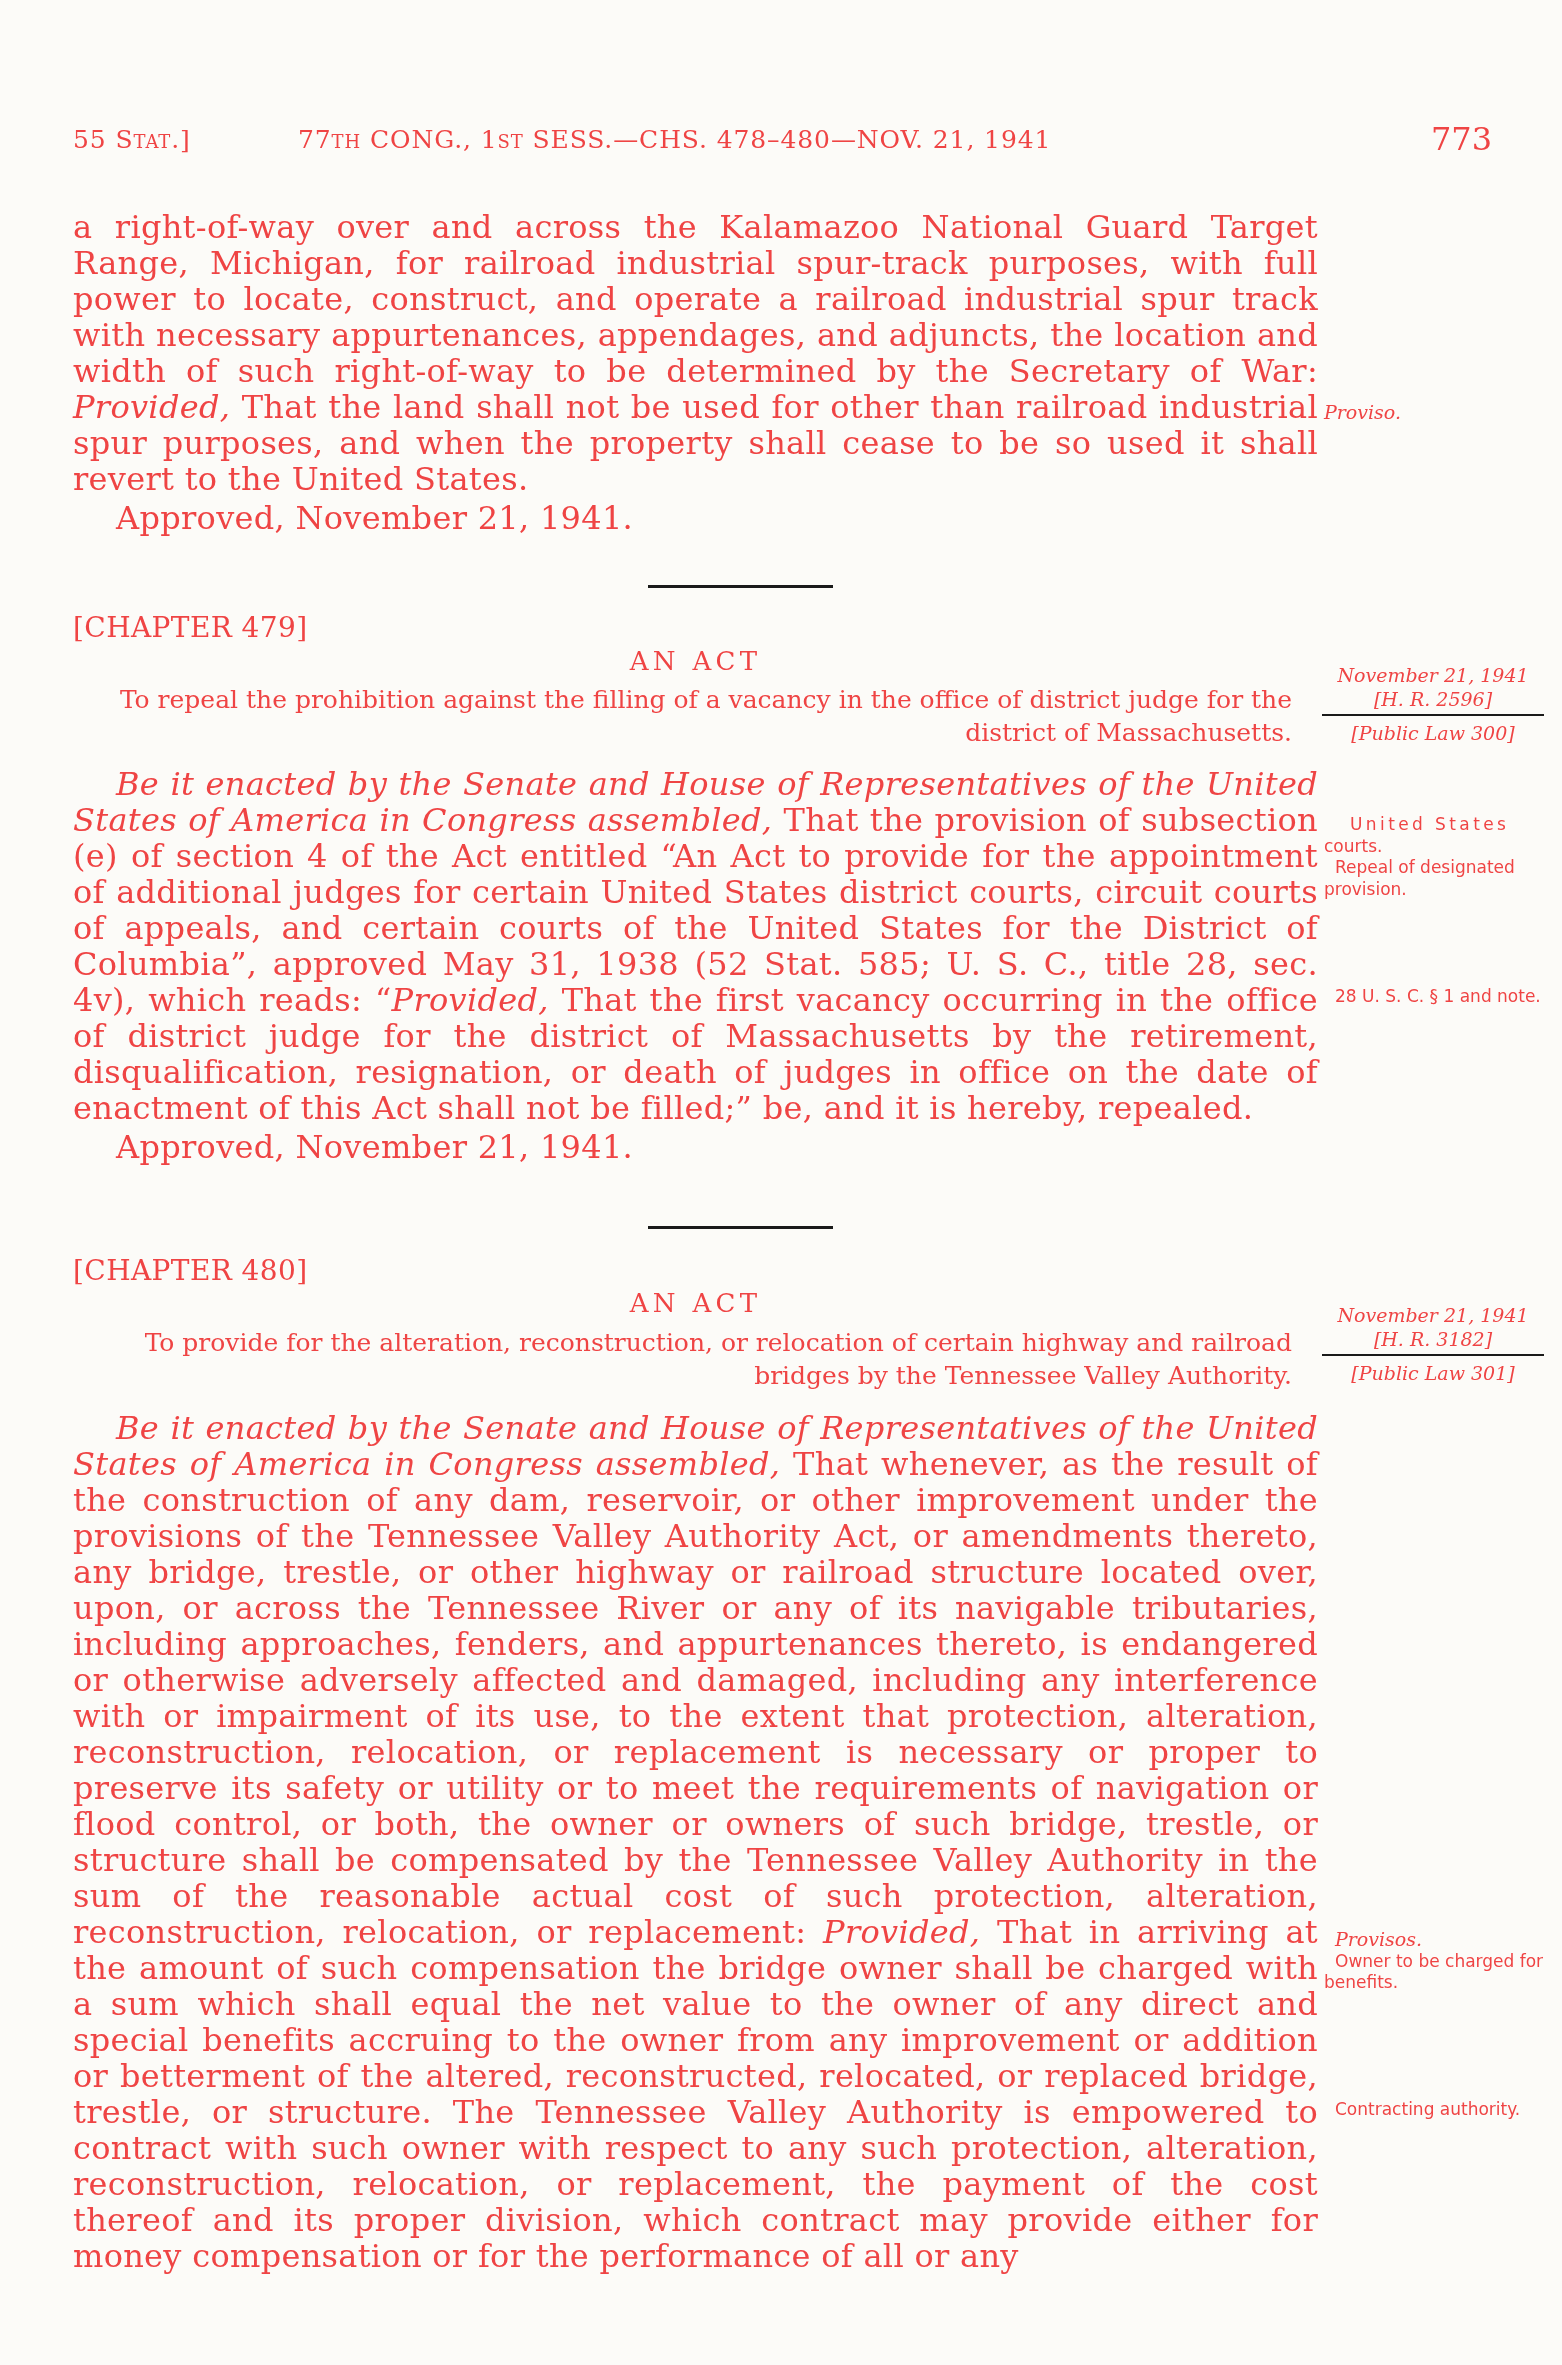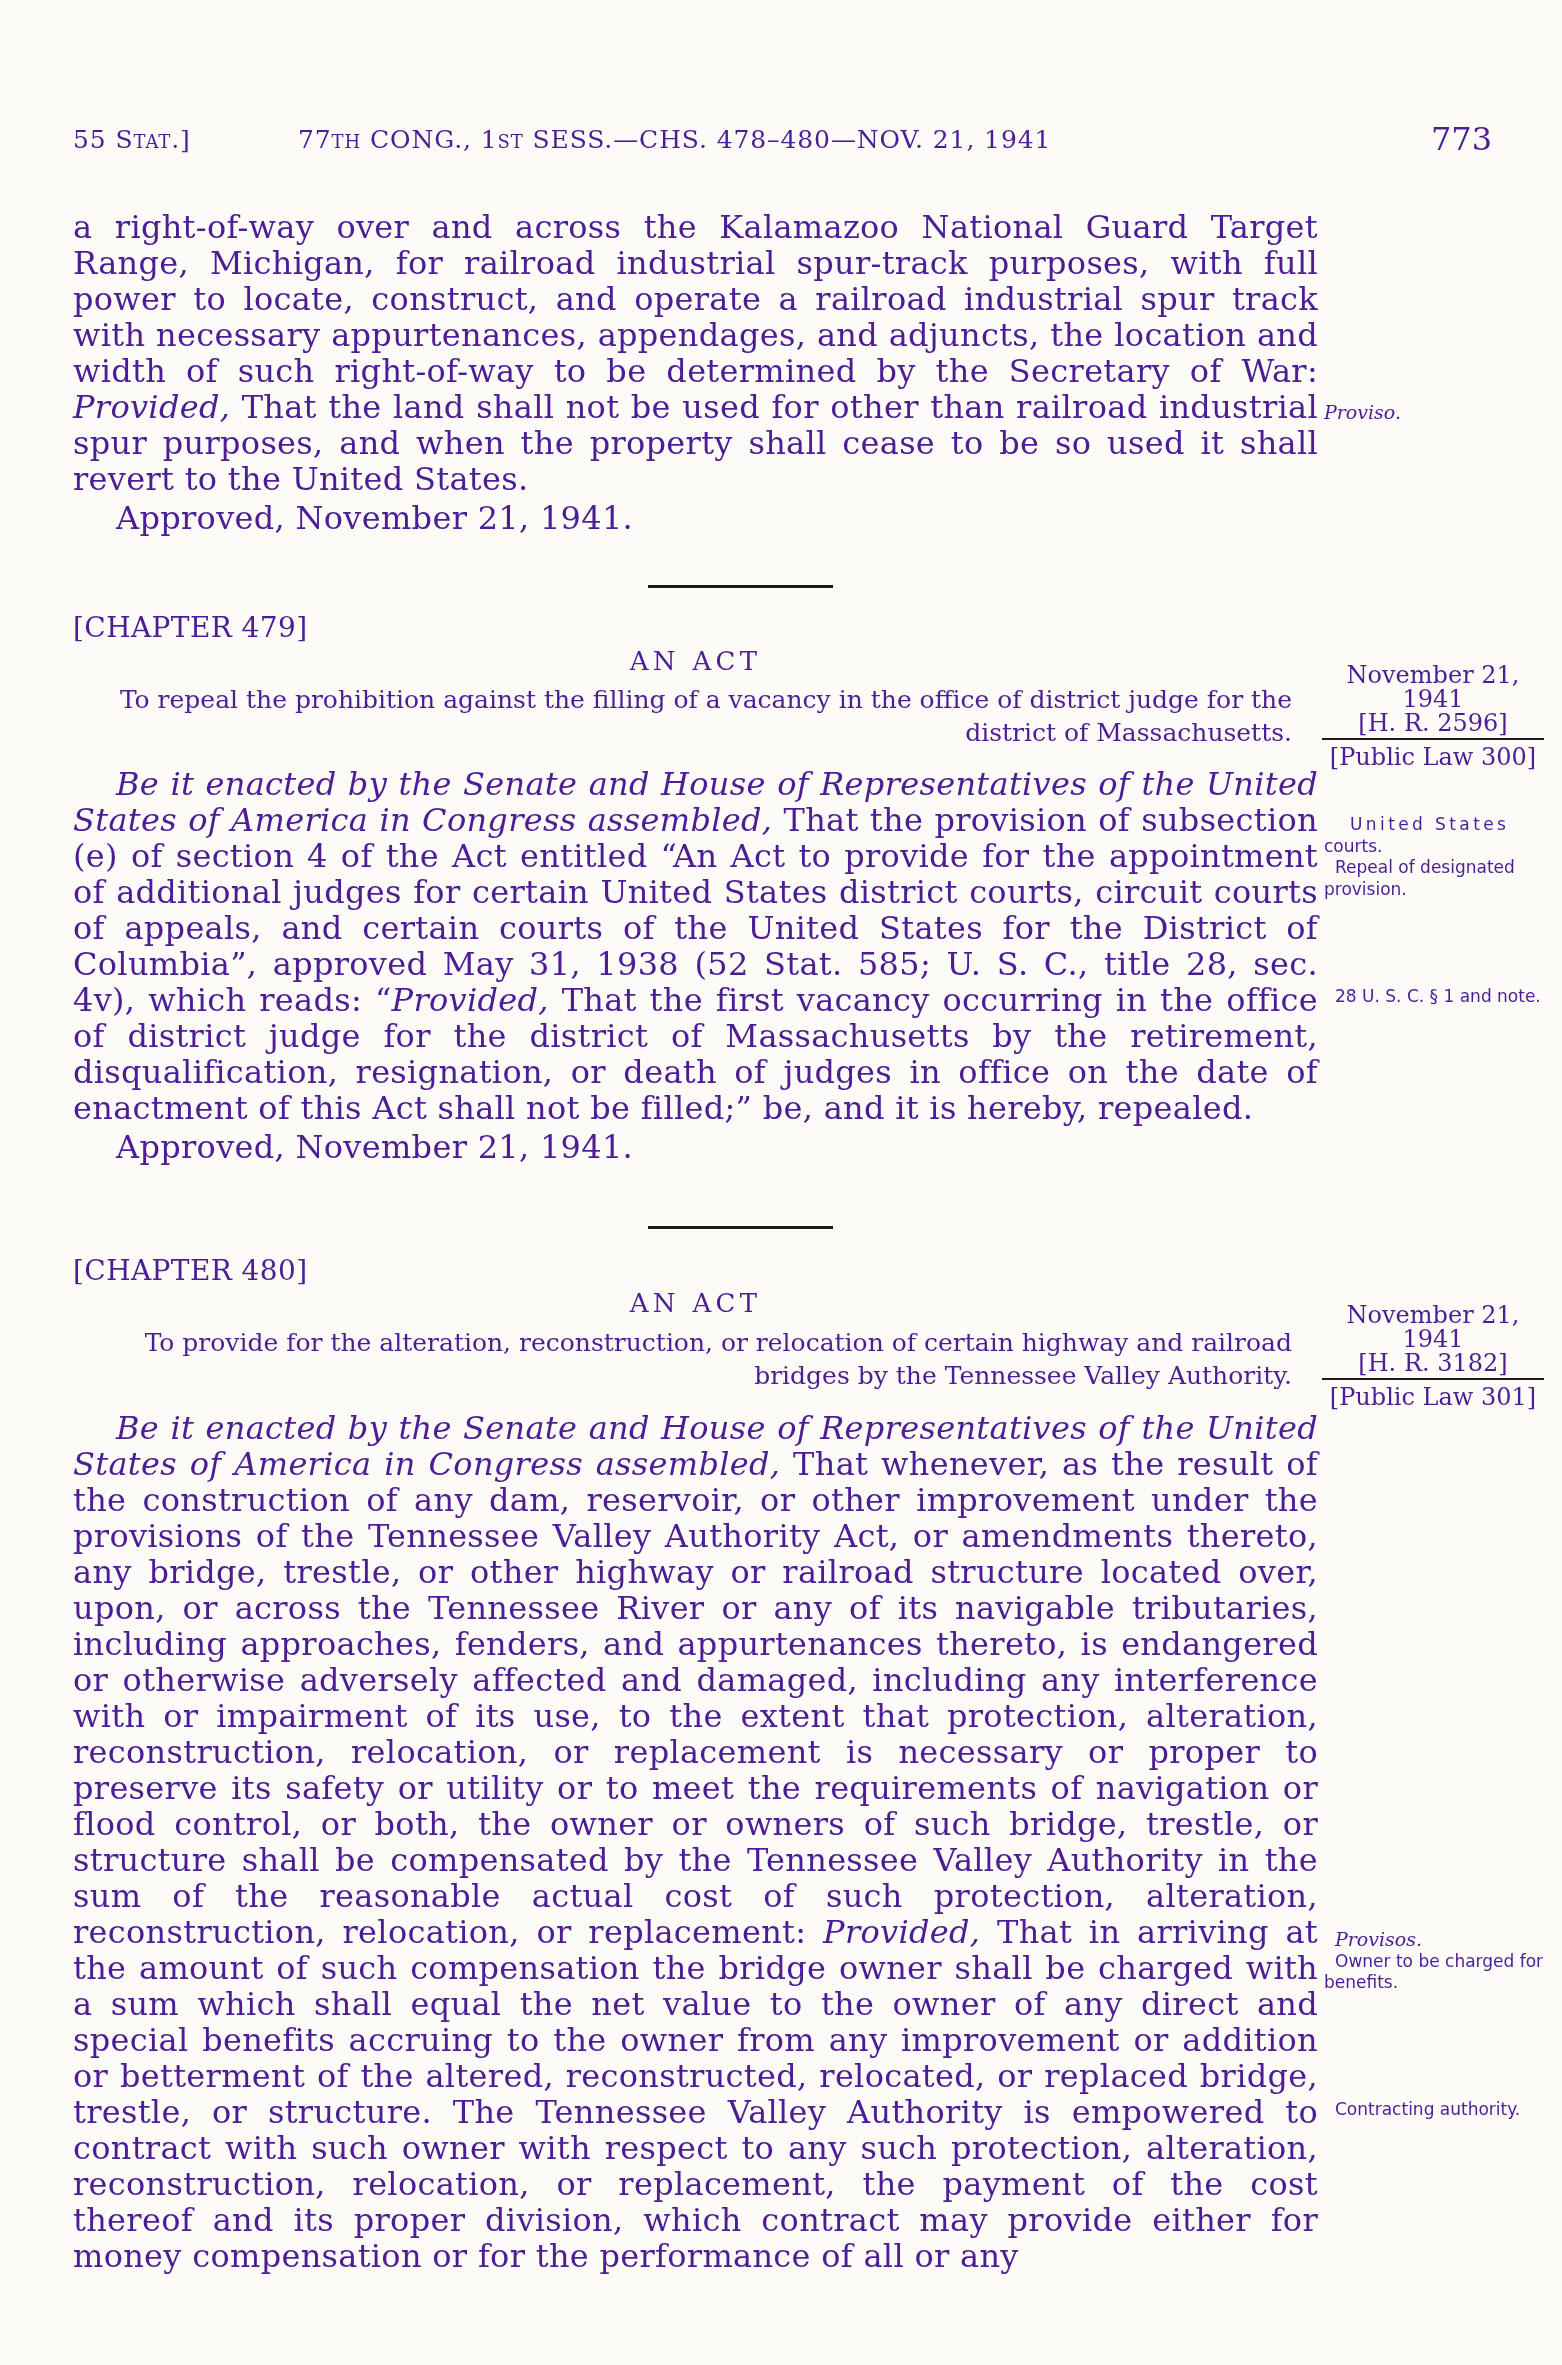--- a/index.html
+++ b/index.html
@@ -1,21 +1,21 @@
 <!DOCTYPE html>
 <html style="font-size:13.7px"><head>
 <meta charset="utf-8">
 <style>
   html,body { margin:0; padding:0; background:#e8e8e4; }
   .page {
     position:relative;
     width:1563px; height:2366px;
     margin:0 auto;
     background:#fcfbf8;
-    color:#4c1d95;
+    color:#ef4444;
     font-family:"DejaVu Serif", serif;
     overflow:hidden;
   }
   
   .hdr { position:absolute; top:125px; left:73px; width:1451px; height:34px; }
   .hdr-left  { position:absolute; left:0; top:0; font-size:25px; font-variant:small-caps; letter-spacing:0.9px; }
   .hdr-center{ position:absolute; left:225px; top:0; font-size:25px; font-variant:small-caps; letter-spacing:0.9px; white-space:nowrap; }
   .hdr-page  { position:absolute; right:32px; top:-5.2px; font-size:32px; }
 
   
@@ -32,21 +32,21 @@
   .chapter-label { position:absolute; left:73px; font-size:28px; letter-spacing:0.4px; }
   .an-act { position:absolute; left:73px; width:1245px; text-align:center; font-size:26px; letter-spacing:4.3px; }
   .act-title { position:absolute; left:73px; width:1245px; text-align:right; font-size:25px; line-height:33px; padding:0 26px; box-sizing:border-box; }
 
   
   .divider { position:absolute; left:648px; width:185px; height:3.4px; background:#1a1a1a; }
 
   
   .date-block {
     position:absolute; left:1322px; width:222px;
-    text-align:center; font-size:24px; line-height:24px;
+    text-align:center; font-size:19px; line-height:24px;font-style:italic;
   }
   .date-block .bill { border-bottom:2.6px solid #1a1a1a; padding-bottom:3.4px; }
   .date-block .law { padding-top:4.3px; }
 
   .margin-note {
     position:absolute; left:1324px; width:230px;
     font-family:"DejaVu Sans", sans-serif;
     font-size:17px; line-height:21.5px;
   }
   .margin-note p { margin:0; text-indent:11px; }

